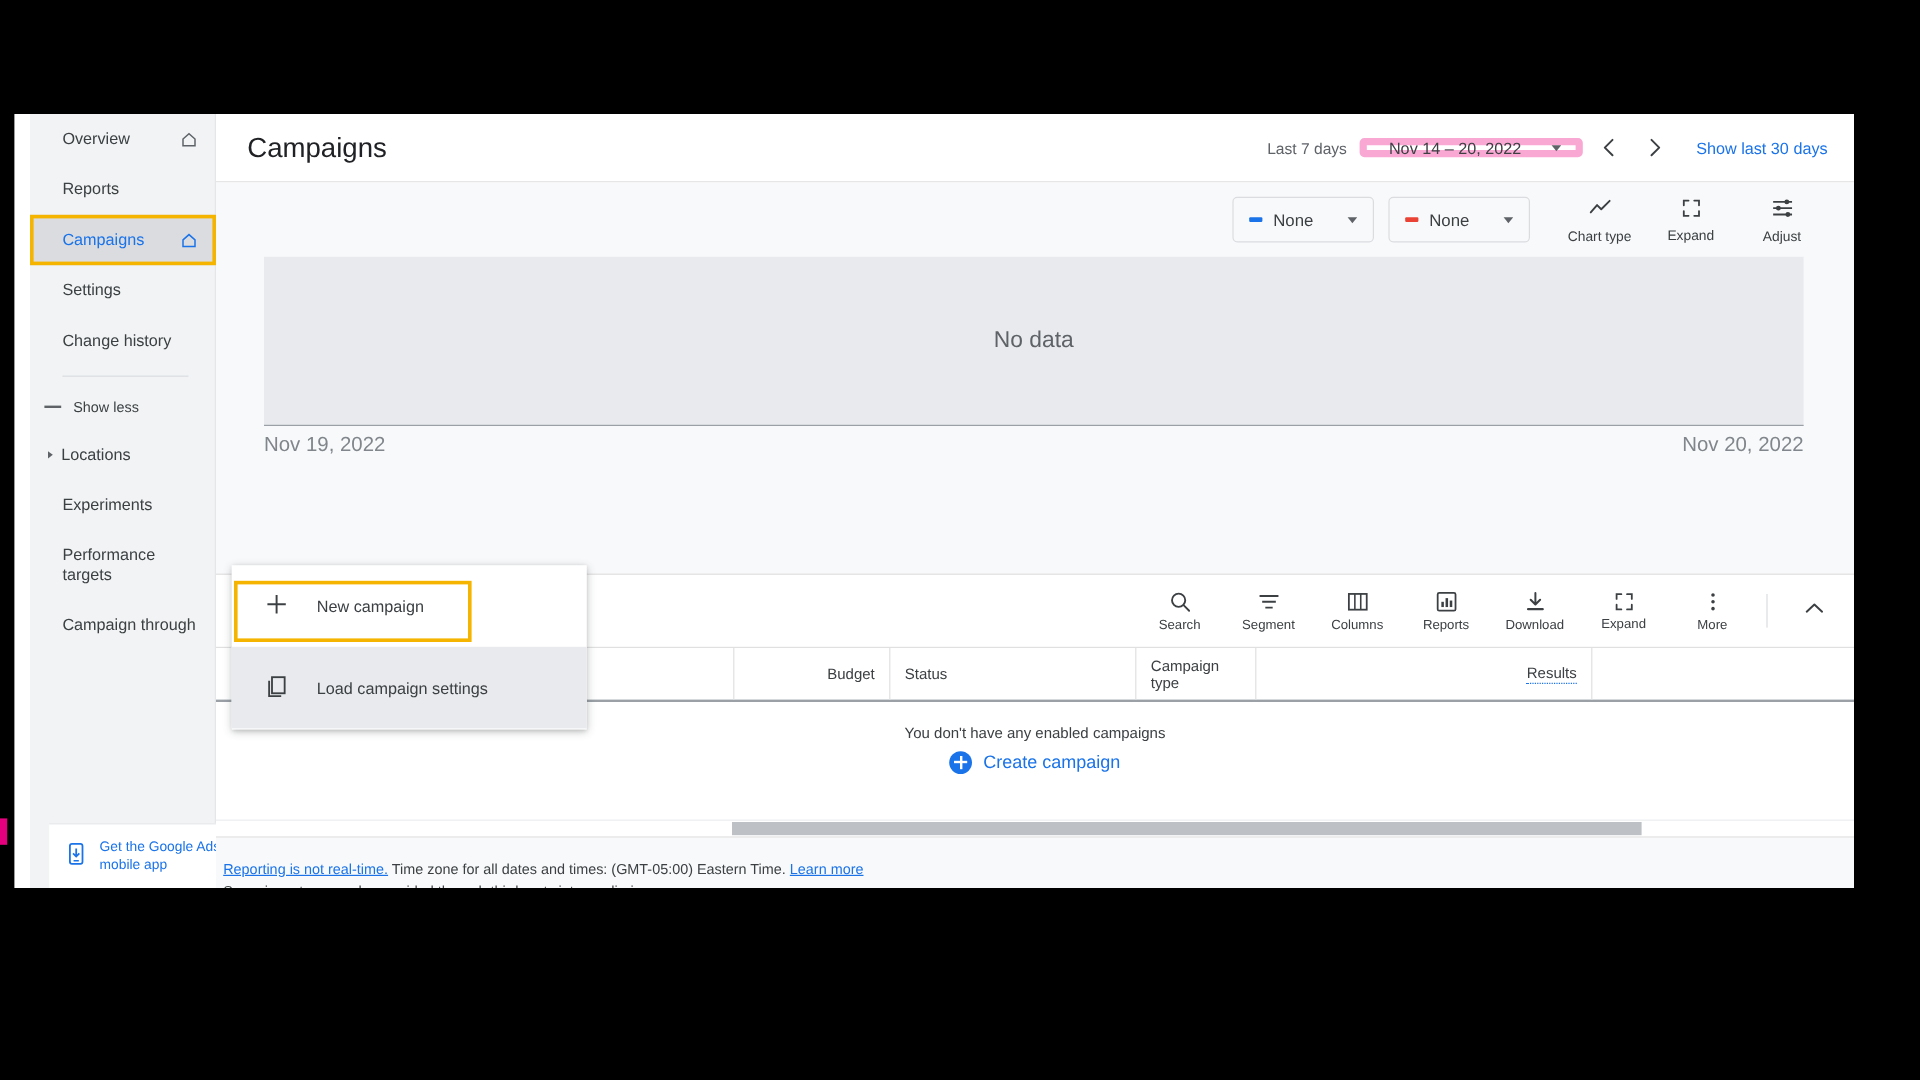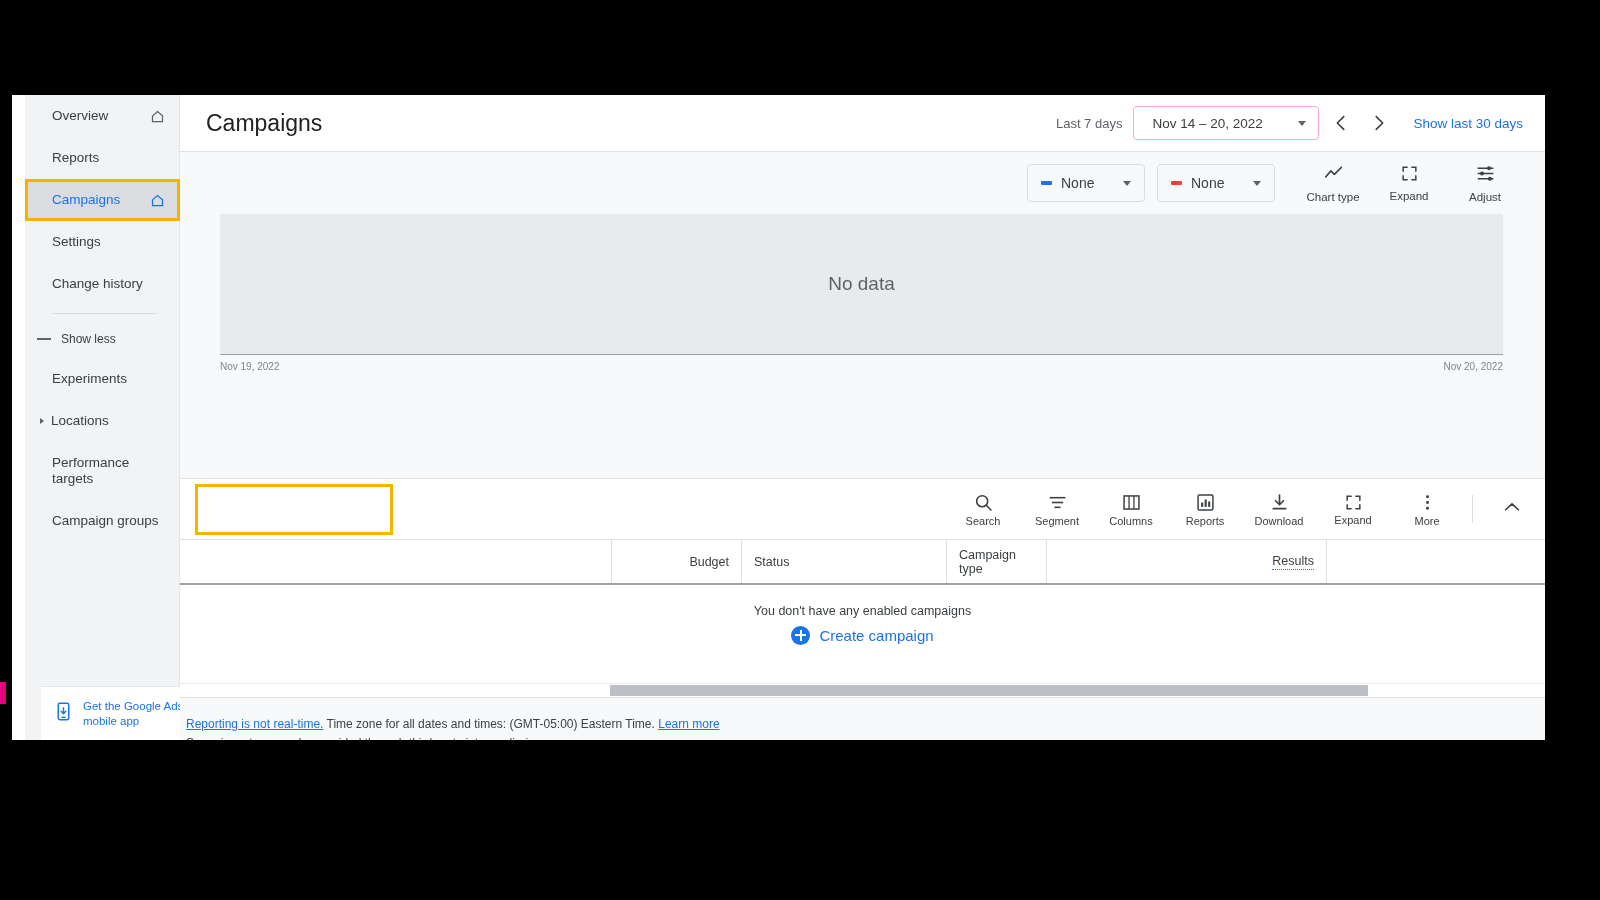--- a/index.html
+++ b/index.html
@@ -108,23 +108,23 @@
     border-bottom: 1px solid #e0e0e0;
     display: flex; align-items: center;
     padding: 0 22px 0 26px;
     box-sizing: border-box;
     background: #fff;
   }
   #page-title { font-size: 23px; color: #202124; font-weight: 400; }
   .spacer { flex: 1; }
   #last7 { font-size: 13px; color: #5f6368; margin-right: 11px; }
   #date-select {
-    height: 34px;
+    height: 16px;
     min-width: 186px;
-    border: 1px solid #f9a8d4;
+    border: 6px solid #f9a8d4;
     border-radius: 4px;
     display: flex; align-items: center;
     justify-content: space-between;
     padding: 0 12px 0 18px;
     box-sizing: border-box;
     font-size: 13.5px; color: #3c4043;
     background: #fff;
   }
   .dd-caret {
     width: 0; height: 0;
@@ -187,21 +187,21 @@
     top: 62px;
     height: 140px;
     background: #e8eaed;
     border-bottom: 1px solid #9aa0a6;
     display: flex; align-items: center; justify-content: center;
     font-size: 19px; color: #5f6368;
   }
   .axis-label {
     position: absolute;
     top: 209px;
-    font-size: 10px; color: #80868b;
+    font-size: 17px; color: #80868b;
   }
   .axis-label.left { left: 40px; }
   .axis-label.right { right: 42px; }
 
   
   #table-toolbar {
     height: 60px;
     display: flex; align-items: center; justify-content: flex-end;
     padding-right: 8px;
     box-sizing: border-box;
@@ -357,35 +357,35 @@
       <span class="nav-label">Change history</span>
     </div>
 
     <div class="nav-divider"></div>
 
     <div class="show-less">
       <span class="minus-ico"></span>
       <span>Show less</span>
     </div>
 
-    <div class="nav-item">
-      <span class="nav-label">Experiments</span>
-    </div>
-
     <div class="nav-item has-caret">
       <span class="caret-right"></span>
       <span class="nav-label">Locations</span>
     </div>
 
+    <div class="nav-item">
+      <span class="nav-label">Experiments</span>
+    </div>
+
     <div class="nav-item two-line">
       <span class="nav-label">Performance targets</span>
     </div>
 
     <div class="nav-item">
-      <span class="nav-label">Campaign groups</span>
+      <span class="nav-label">Campaign through</span>
     </div>
 
     <div id="mobile-app">
       <span>
         <svg viewBox="0 0 24 24" width="21" height="21">
           <rect x="6" y="2.5" width="12" height="19" rx="2" fill="none" stroke="#1a73e8" stroke-width="1.7"></rect>
           <path d="M12 7 L12 14 M9 11.5 L12 14.6 L15 11.5" fill="none" stroke="#1a73e8" stroke-width="1.7"></path>
           <line x1="9.5" y1="18.6" x2="14.5" y2="18.6" stroke="#1a73e8" stroke-width="1.5"></line>
         </svg>
       </span>
@@ -597,15 +597,35 @@
 
     <div id="footer">
       <div>
         <a href="#" class="flink">Reporting is not real-time.</a><span> Time zone for all dates and times: (GMT-05:00) Eastern Time. </span><a href="#" class="flink">Learn more</a>
       </div>
       <div>Some inventory may be provided through third party intermediaries.</div>
 
     </div>
   </div>
 
+  <div id="popup">
+    <div class="popup-item">
+      <span>
+        <svg viewBox="0 0 24 24" width="23" height="23">
+          <line x1="12" y1="4" x2="12" y2="20" stroke="#3c4043" stroke-width="1.7"></line>
+          <line x1="4" y1="12" x2="20" y2="12" stroke="#3c4043" stroke-width="1.7"></line>
+        </svg>
+      </span>
+      <span>New campaign</span>
+    </div>
+    <div class="popup-item alt">
+      <span>
+        <svg viewBox="0 0 24 24" width="23" height="23">
+          <rect x="8" y="4.5" width="11" height="14" fill="none" stroke="#3c4043" stroke-width="1.6"></rect>
+          <path d="M5.5 7.5 L5.5 21 L16 21" fill="none" stroke="#3c4043" stroke-width="1.6"></path>
+        </svg>
+      </span>
+      <span>Load campaign settings</span>
+    </div>
+  </div>
   <div id="popup-highlight"></div>
 
 </div>
 
 </body></html>

